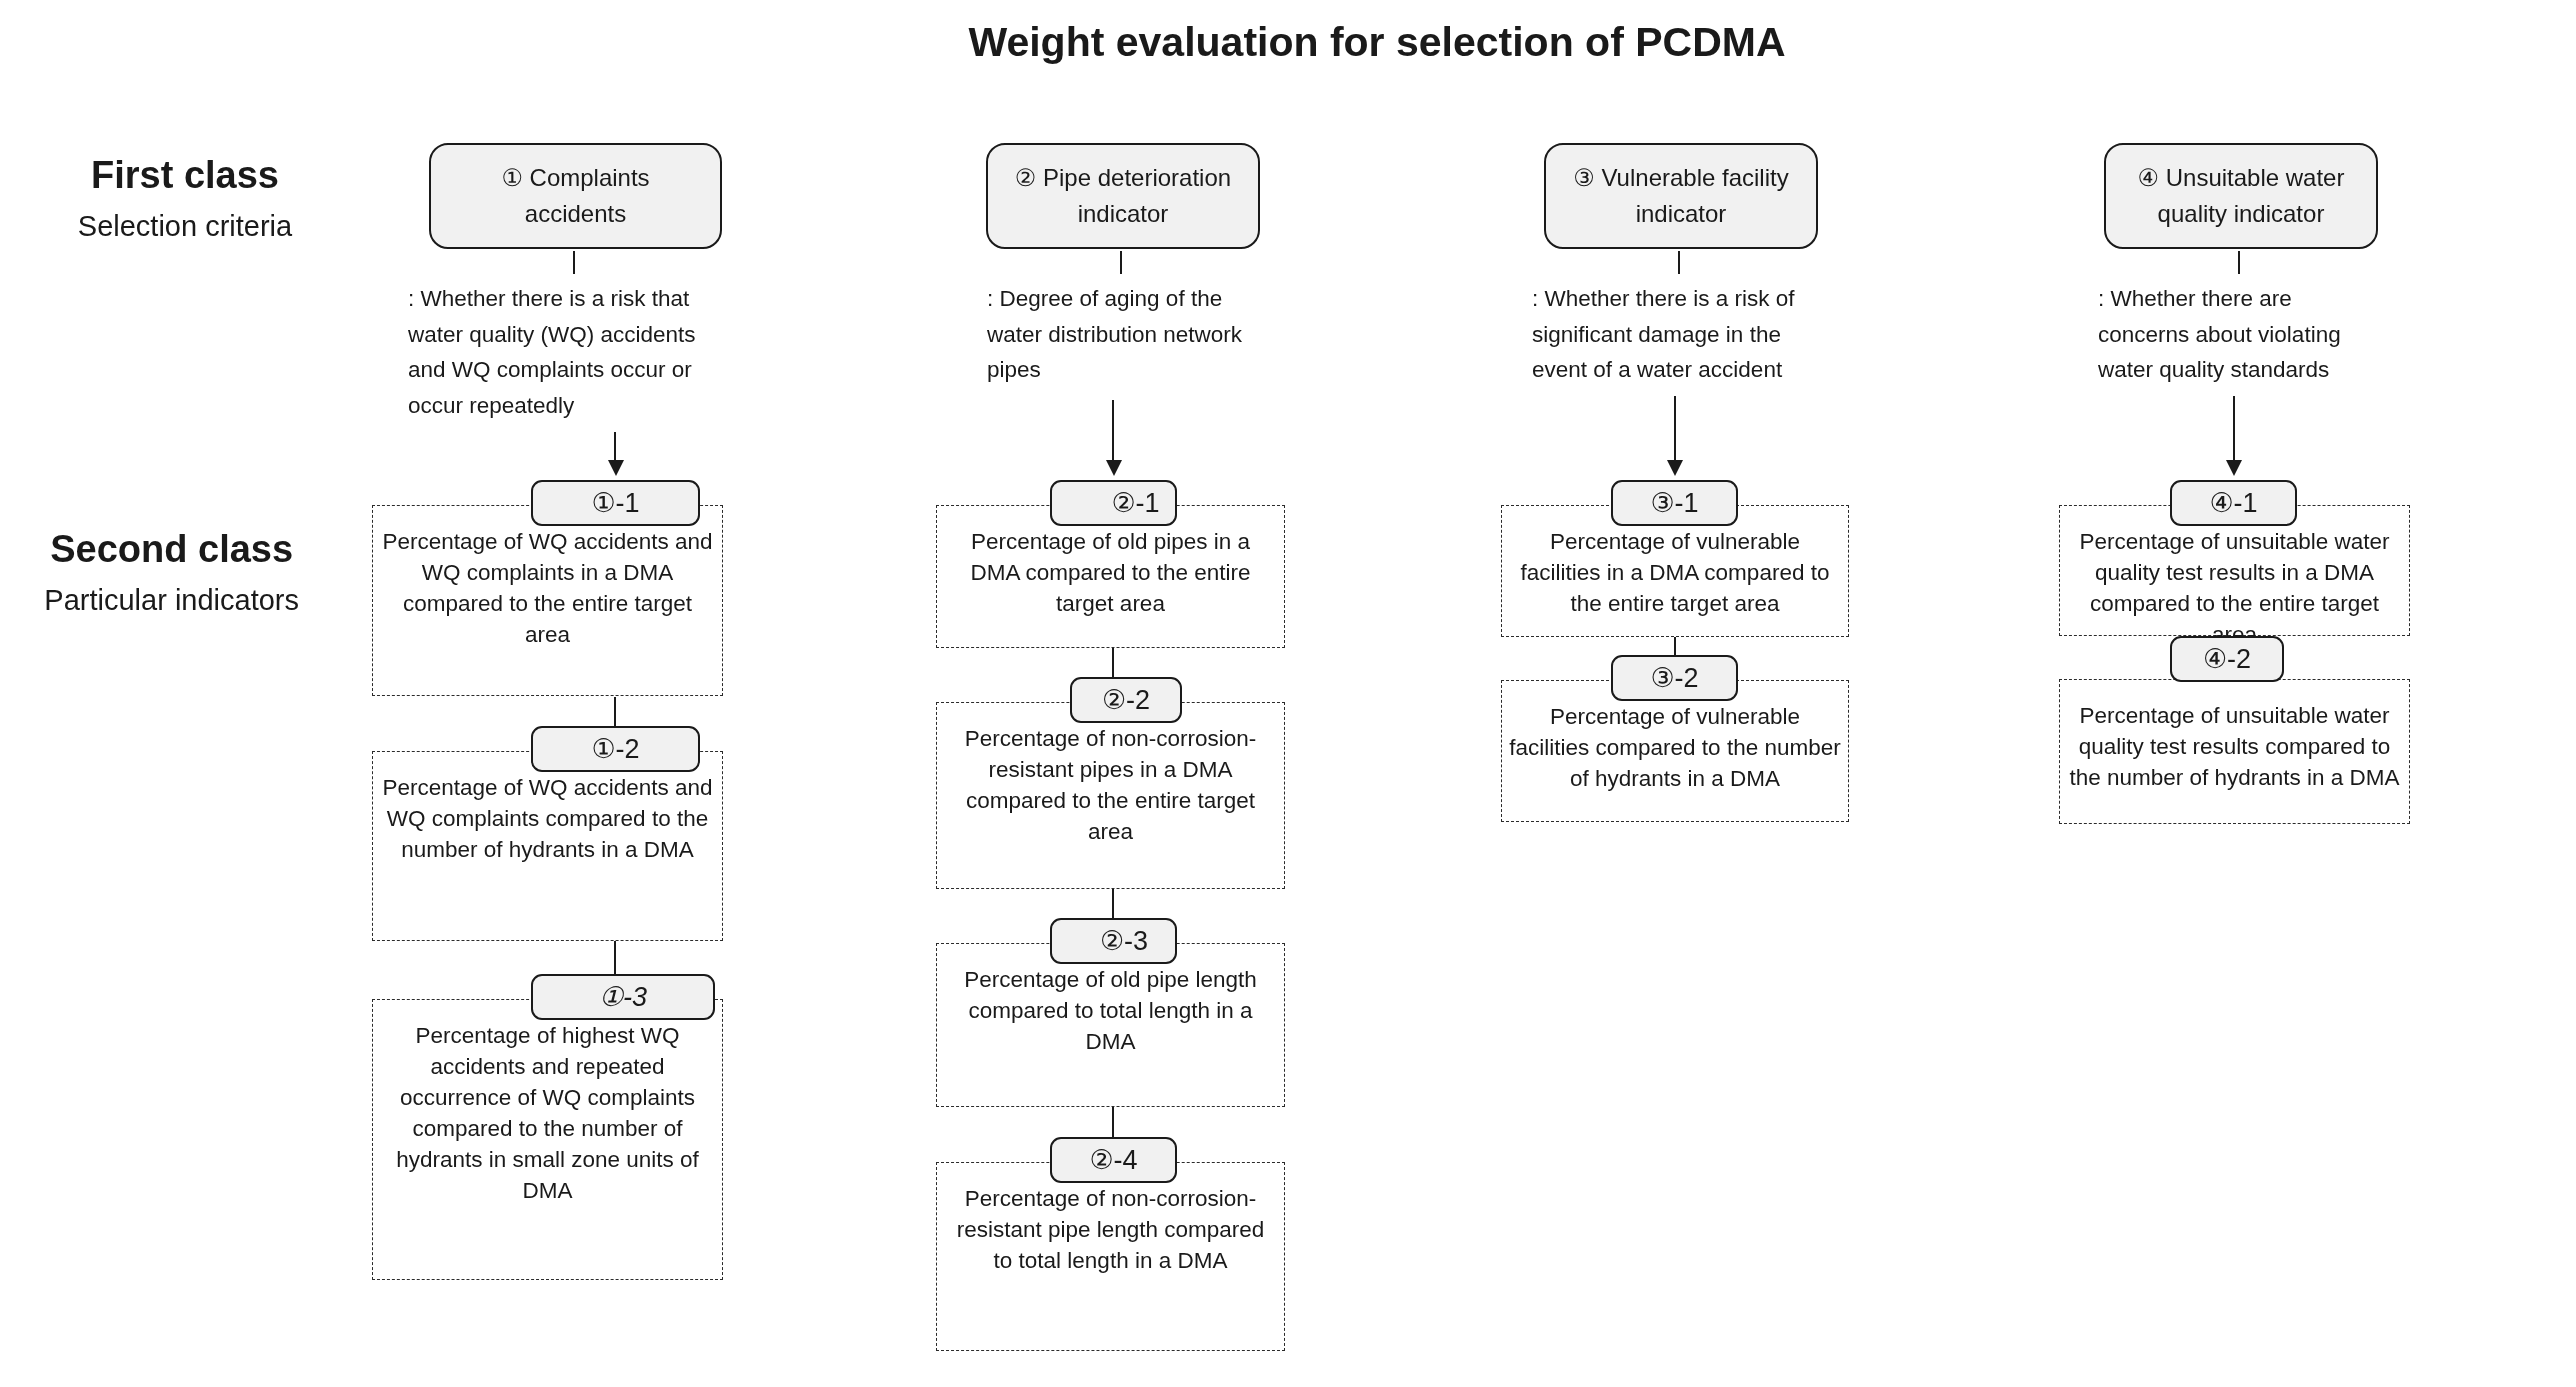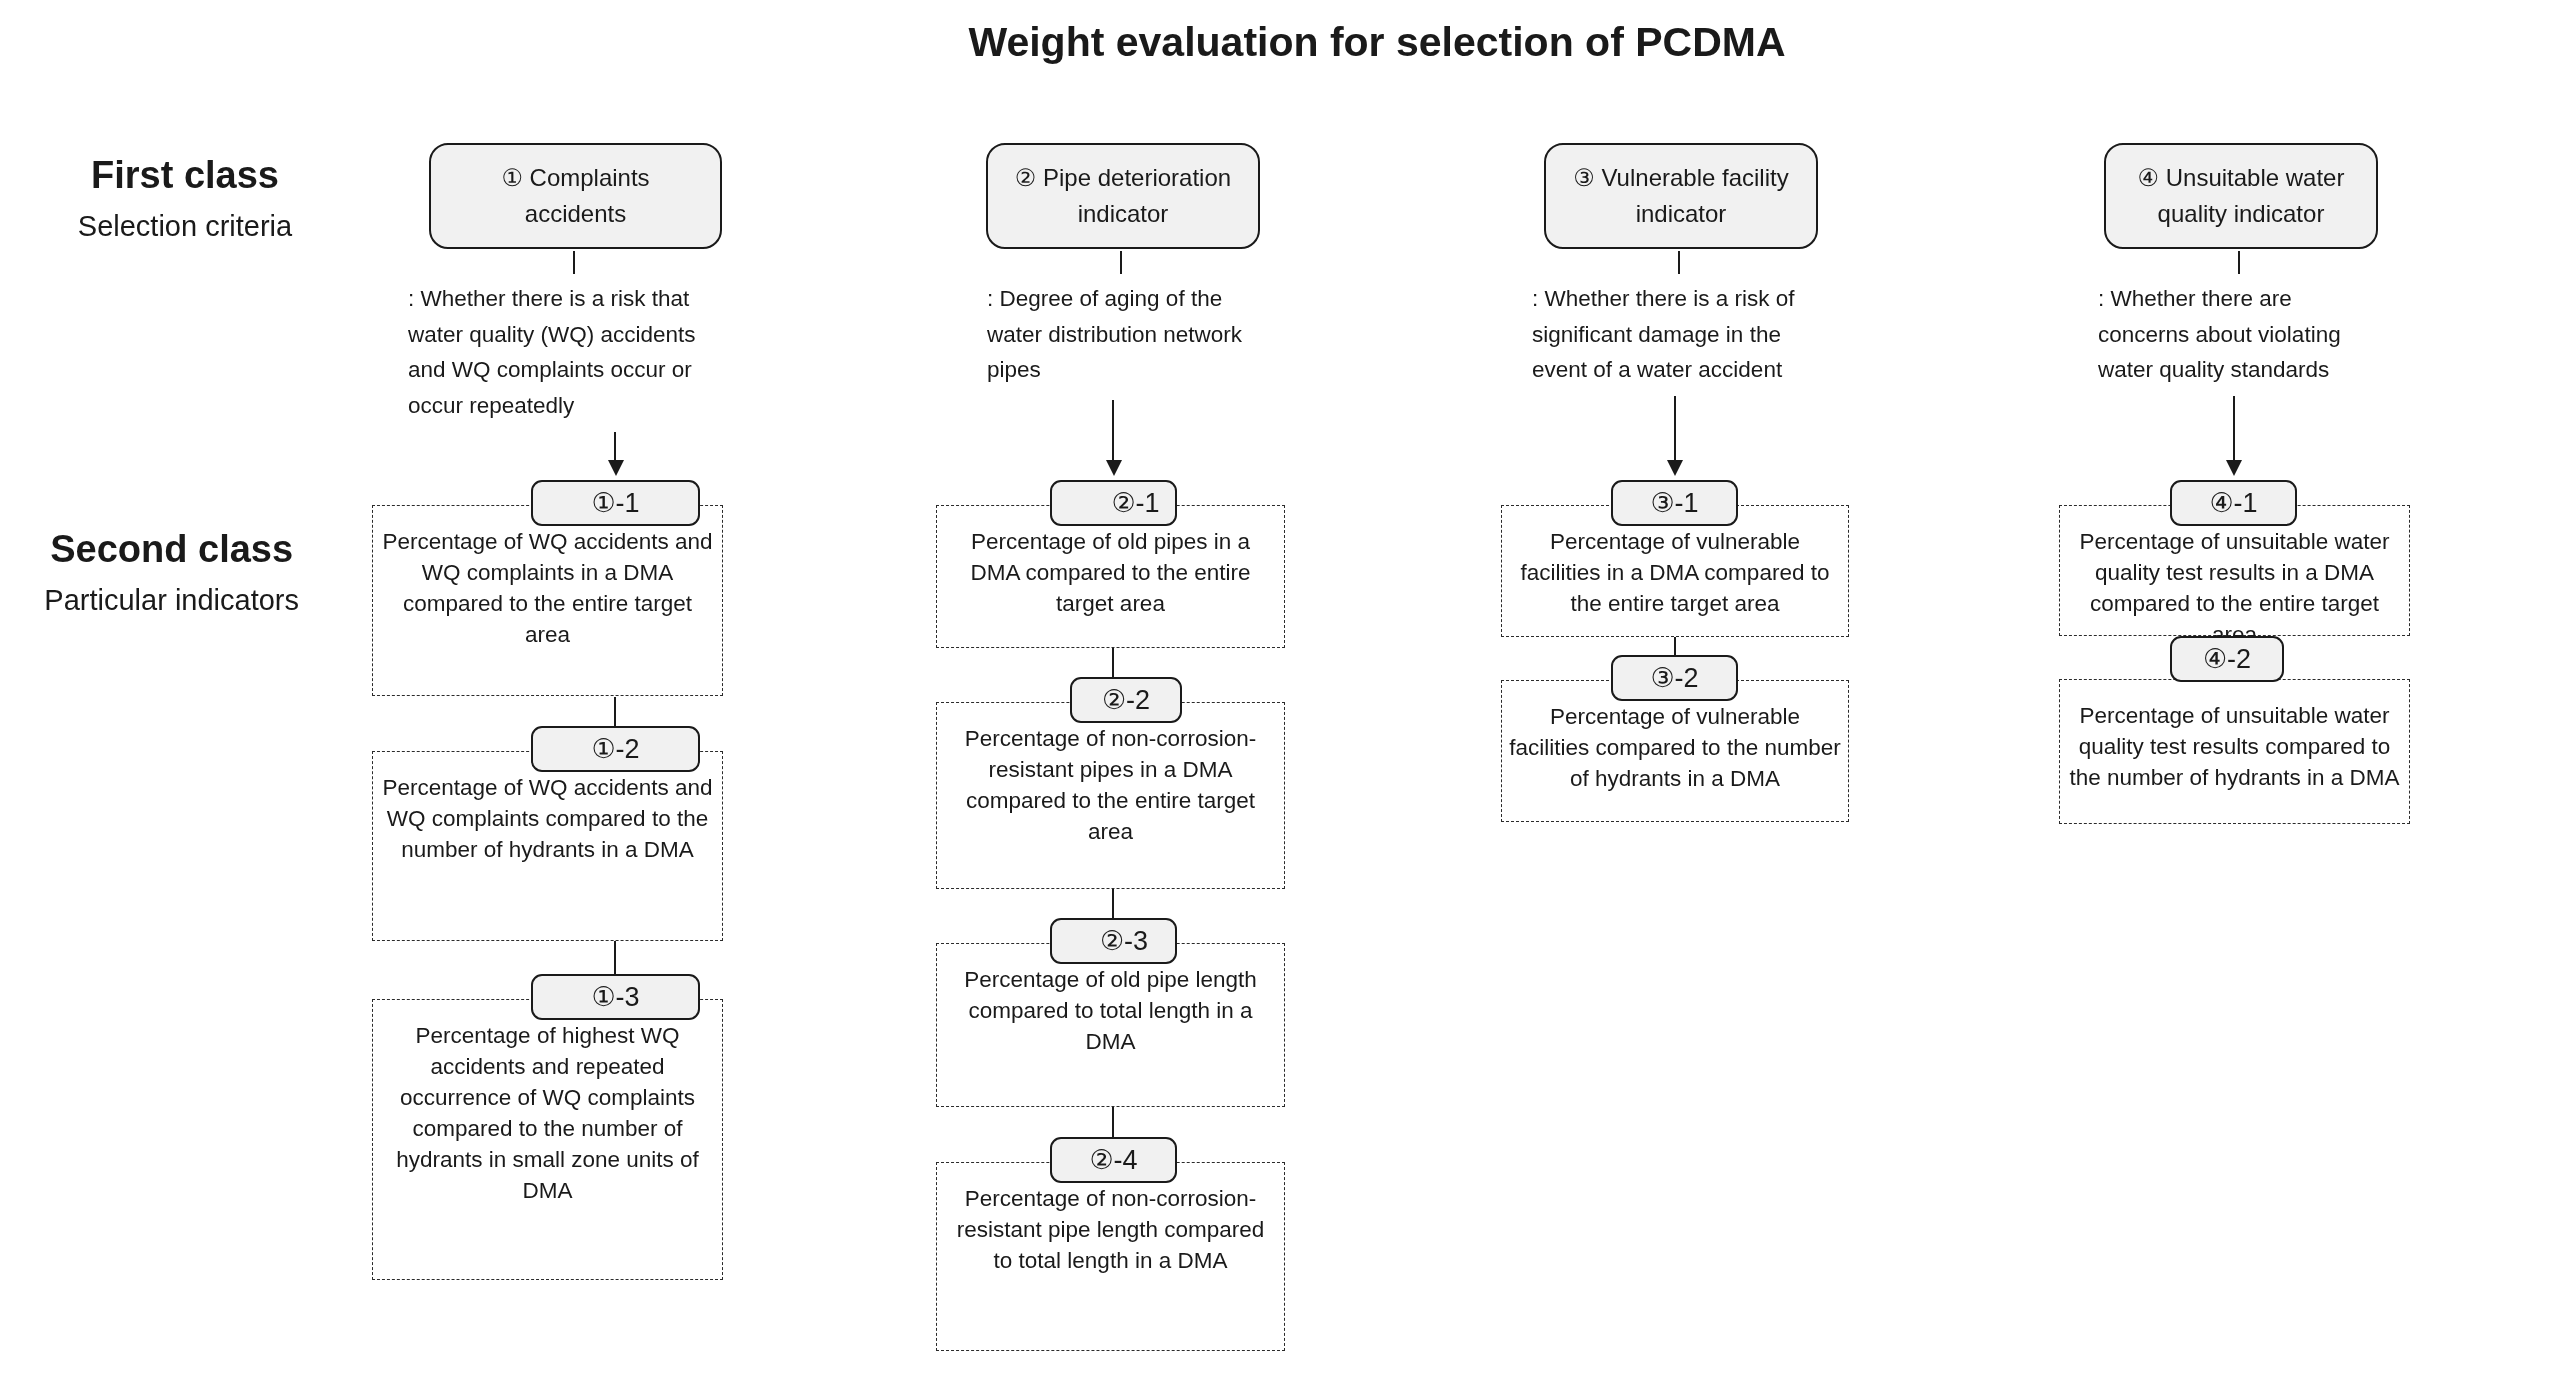--- a/index.html
+++ b/index.html
@@ -82,21 +82,21 @@
   <div class="ahead" style="left:608px;top:460px;"></div>
 
   <div class="tab" style="left:531px;top:480px;width:169px;">①-1</div>
   <div class="dbox" style="left:372px;top:505px;width:351px;height:191px;">Percentage of WQ accidents and WQ complaints in a DMA compared to the entire target area</div>
   <div class="vline" style="left:614px;top:697px;height:31px;"></div>
 
   <div class="tab" style="left:531px;top:726px;width:169px;">①-2</div>
   <div class="dbox" style="left:372px;top:751px;width:351px;height:190px;">Percentage of WQ accidents and WQ complaints compared to the number of hydrants in a DMA</div>
   <div class="vline" style="left:614px;top:941px;height:34px;"></div>
 
-  <div class="tab" style="left:531px;top:974px;width:169px;">①-3</div>
+  <div class="tab" style="left:531px;top:974px;width:184px;font-style:italic;">①-3</div>
   <div class="dbox" style="left:372px;top:999px;width:351px;height:281px;">Percentage of highest WQ accidents and repeated occurrence of WQ complaints compared to the number of hydrants in small zone units of DMA</div>
 
   <div class="fc-box" style="left:986px;top:143px;width:274px;height:106px;">② Pipe deterioration
 indicator</div>
   <div class="vline" style="left:1120px;top:251px;height:23px;"></div>
   <div class="desc" style="left:987px;top:281px;width:420px;">: Degree of aging of the
 water distribution network
 pipes</div>
   <div class="vline" style="left:1112px;top:400px;height:61px;"></div>
   <div class="ahead" style="left:1106px;top:460px;"></div>

